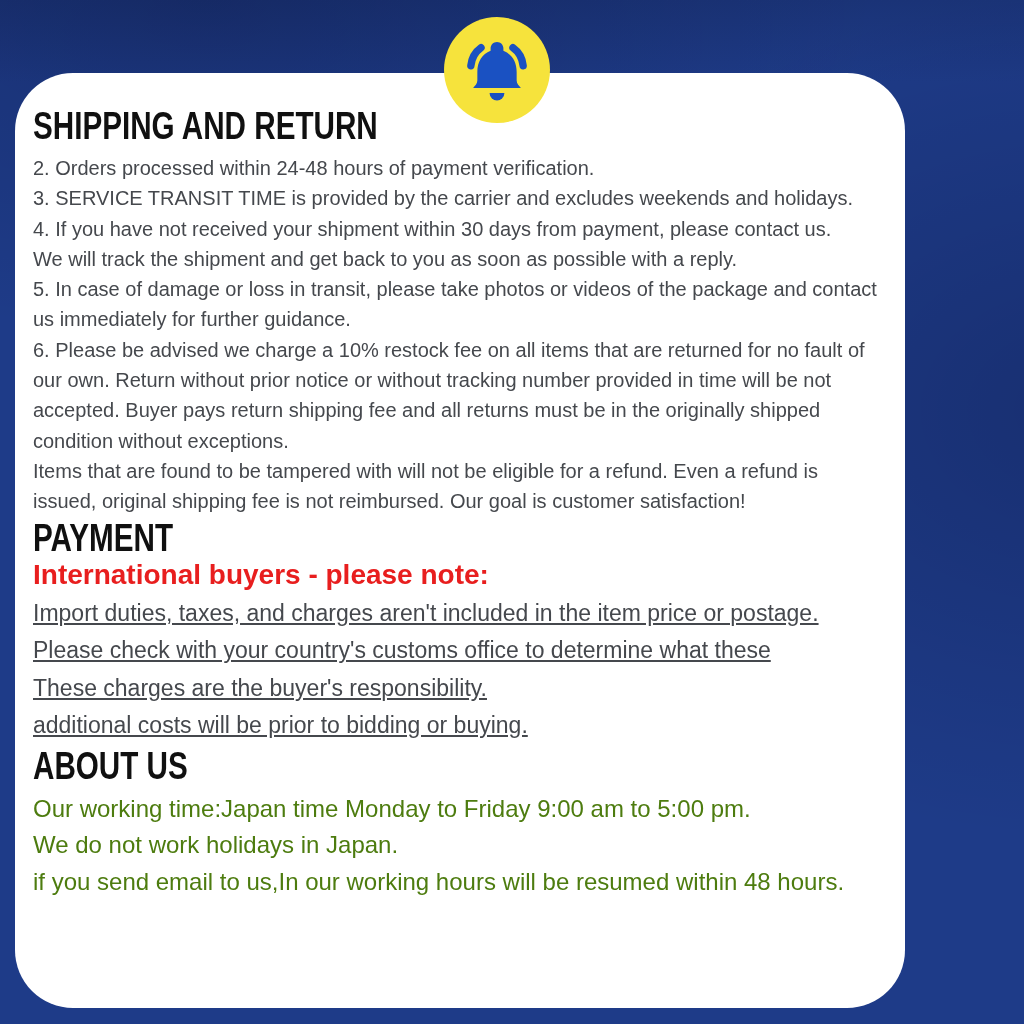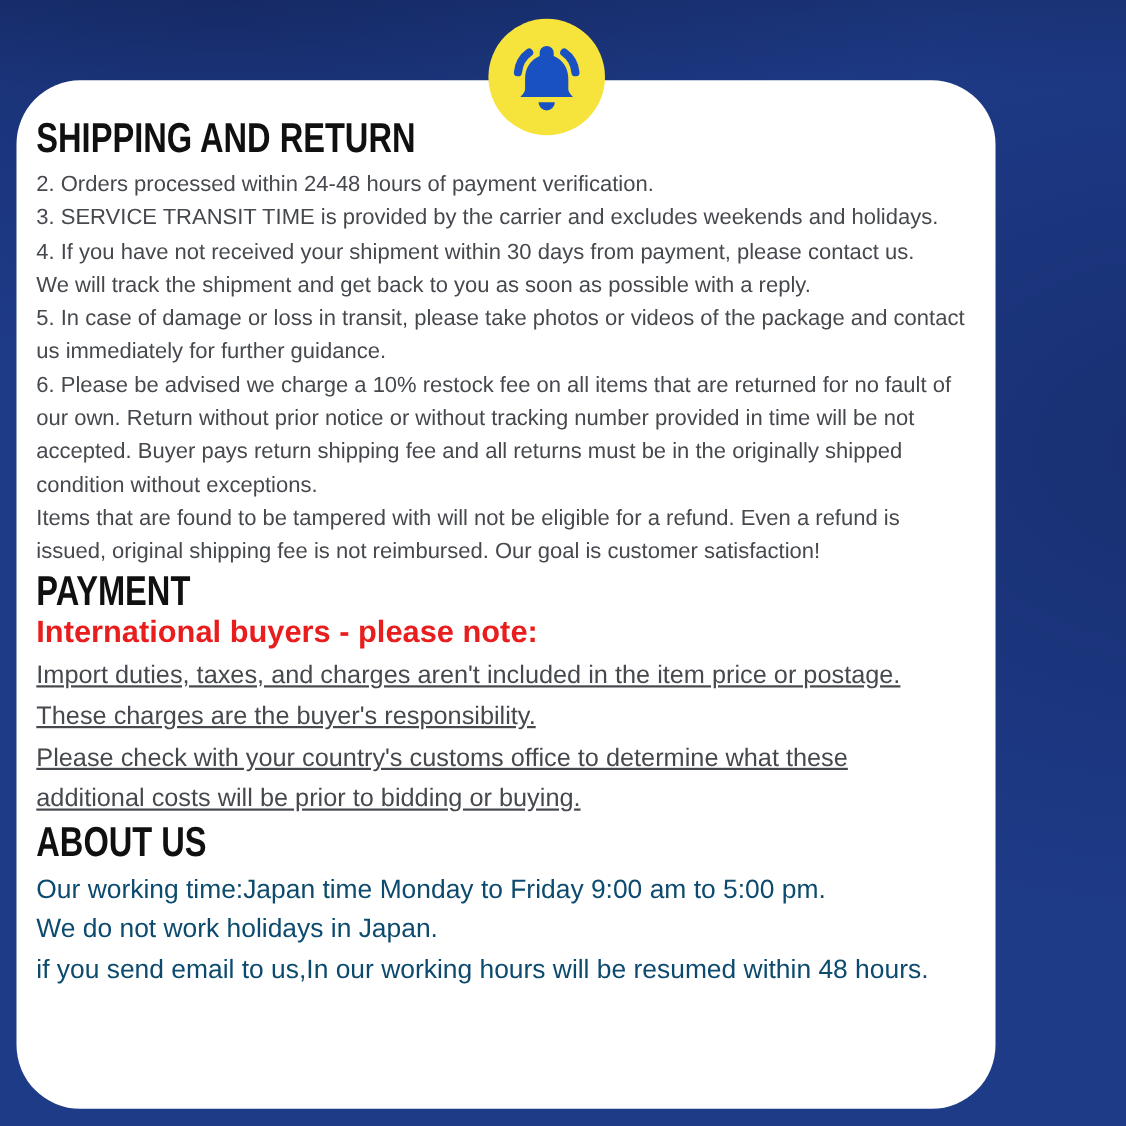--- a/index.html
+++ b/index.html
@@ -23,21 +23,21 @@
     display:flex;align-items:center;justify-content:center;
   }
   .badge svg{width:78px;height:78px;display:block;}
   h2.sec{
     margin:0;font-weight:700;font-size:38px;line-height:42px;color:#101010;
     transform:scaleX(0.78);transform-origin:0 50%;white-space:nowrap;
     letter-spacing:0px;
   }
   .body-sm{font-size:20px;line-height:30.3px;color:#45484d;white-space:nowrap;}
   .body-md{font-size:23px;line-height:37.5px;color:#45484d;white-space:nowrap;text-decoration:underline;}
-  .body-lg{font-size:24px;line-height:36.5px;color:#0c4a6e;white-space:nowrap;}
+  .body-lg{font-size:24px;line-height:36.5px;color:#4d7c0f;white-space:nowrap;}
   .note-red{font-size:28px;line-height:32px;font-weight:700;color:#e81e1e;white-space:nowrap;}
   .gap-a{margin-top:6px;}
   .gap-pay{margin-top:25px;}
   .gap-note{margin-top:0px;}
   .gap-paybody{margin-top:4px;}
   .gap-about{margin-top:4px;}
   .gap-aboutbody{margin-top:4px;}
 </style>
 </head>
 <body>
@@ -72,22 +72,22 @@
     <div class="body-sm">accepted. Buyer pays return shipping fee and all returns must be in the originally shipped</div>
     <div class="body-sm">condition without exceptions.</div>
     <div class="body-sm">Items that are found to be tampered with will not be eligible for a refund. Even a refund is</div>
     <div class="body-sm">issued, original shipping fee is not reimbursed. Our goal is customer satisfaction!</div>
   </div>
 
   <h2 class="sec gap-pay">PAYMENT</h2>
   <div class="note-red gap-note">International buyers - please note:</div>
   <div class="gap-paybody">
     <div class="body-md">Import duties, taxes, and charges aren't included in the item price or postage.</div>
+    <div class="body-md">Please check with your country's customs office to determine what these</div>
     <div class="body-md">These charges are the buyer's responsibility.</div>
-    <div class="body-md">Please check with your country's customs office to determine what these</div>
     <div class="body-md">additional costs will be prior to bidding or buying.</div>
   </div>
 
   <h2 class="sec gap-about">ABOUT US</h2>
   <div class="gap-aboutbody">
     <div class="body-lg">Our working time:Japan time Monday to Friday 9:00 am to 5:00 pm.</div>
     <div class="body-lg">We do not work holidays in Japan.</div>
     <div class="body-lg">if you send email to us,In our working hours will be resumed within 48 hours.</div>
   </div>
 

